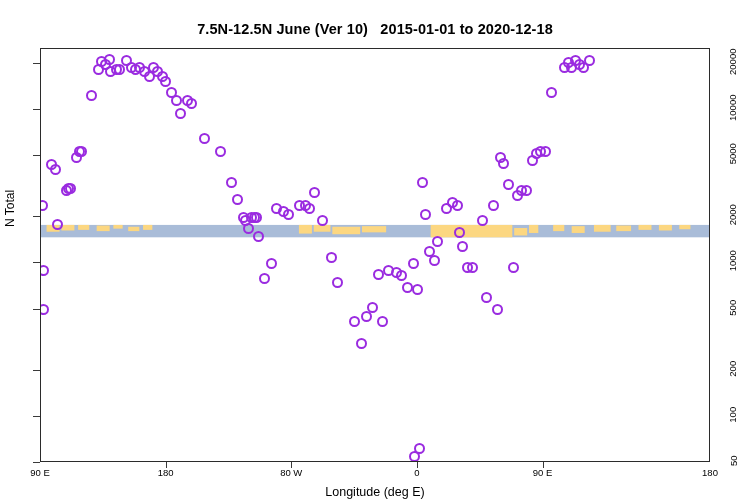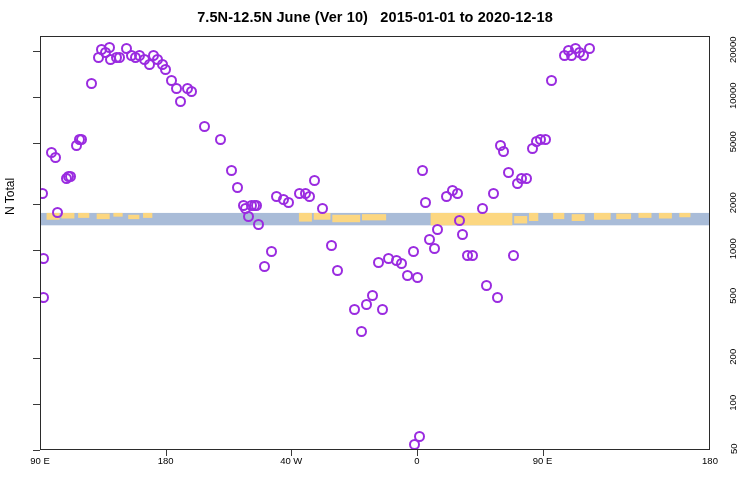--- a/index.html
+++ b/index.html
@@ -11,21 +11,21 @@
     width: 750px;
     height: 500px;
     position: relative;
     overflow: hidden;
     font-family: "Liberation Sans", sans-serif;
     color: #000000;
   }
 
   #chart-root {
     position: absolute;
-    left: 0; top: 0;
+    left: 0; top: 12px;
     width: 750px;
     height: 408px;
   }
 
   
   #chart-title {
     position: absolute;
     left: 0;
     top: 9px;
     width: 750px;
@@ -173,20 +173,21 @@
 <body>
 
 <div id="chart-root">
 
   <div id="chart-title">7.5N-12.5N June (Ver 10)   2015-01-01 to 2020-12-18</div>
 
   <div id="y-axis-title-wrap">
     <div id="y-axis-title">N Total</div>
   </div>
 
+  <div id="x-axis-title">Longitude (deg E)</div>
 
   <div id="y-ticks">
       <div class="ytick-mark" style="top: 450px;"></div>
       <div class="ytick-label" style="top: 444px;"><span>50</span></div>
       <div class="ytick-mark" style="top: 403.824px;"></div>
       <div class="ytick-label" style="top: 397.824px;"><span>100</span></div>
       <div class="ytick-mark" style="top: 357.649px;"></div>
       <div class="ytick-label" style="top: 351.649px;"><span>200</span></div>
       <div class="ytick-mark" style="top: 296.608px;"></div>
       <div class="ytick-label" style="top: 290.608px;"><span>500</span></div>
@@ -198,21 +199,21 @@
       <div class="ytick-label" style="top: 137.216px;"><span>5000</span></div>
       <div class="ytick-mark" style="top: 97.0408px;"></div>
       <div class="ytick-label" style="top: 91.0408px;"><span>10000</span></div>
       <div class="ytick-mark" style="top: 50.8652px;"></div>
       <div class="ytick-label" style="top: 44.8652px;"><span>20000</span></div>
     </div>
   <div id="x-ticks">
       <div class="xtick-label" style="left: 40px;">90 E</div>
       <div class="xtick-label" style="left: 165.625px;">180</div>
       <div style="position: absolute; left: 165.625px; top: 450px; width: 0px; height: 6px; border-left: 1.3px solid rgb(58, 58, 58);"></div>
-      <div class="xtick-label" style="left: 291.25px;">40 W</div>
+      <div class="xtick-label" style="left: 291.25px;">80 W</div>
       <div style="position: absolute; left: 291.25px; top: 450px; width: 0px; height: 6px; border-left: 1.3px solid rgb(58, 58, 58);"></div>
       <div class="xtick-label" style="left: 416.875px;">0</div>
       <div style="position: absolute; left: 416.875px; top: 450px; width: 0px; height: 6px; border-left: 1.3px solid rgb(58, 58, 58);"></div>
       <div class="xtick-label" style="left: 542.5px;">90 E</div>
       <div style="position: absolute; left: 542.5px; top: 450px; width: 0px; height: 6px; border-left: 1.3px solid rgb(58, 58, 58);"></div>
       <div class="xtick-label" style="left: 710px;">180</div>
     </div>
 
   <div id="plot-area">
     <svg id="map-band" viewBox="0 0 670 414" preserveAspectRatio="none">

